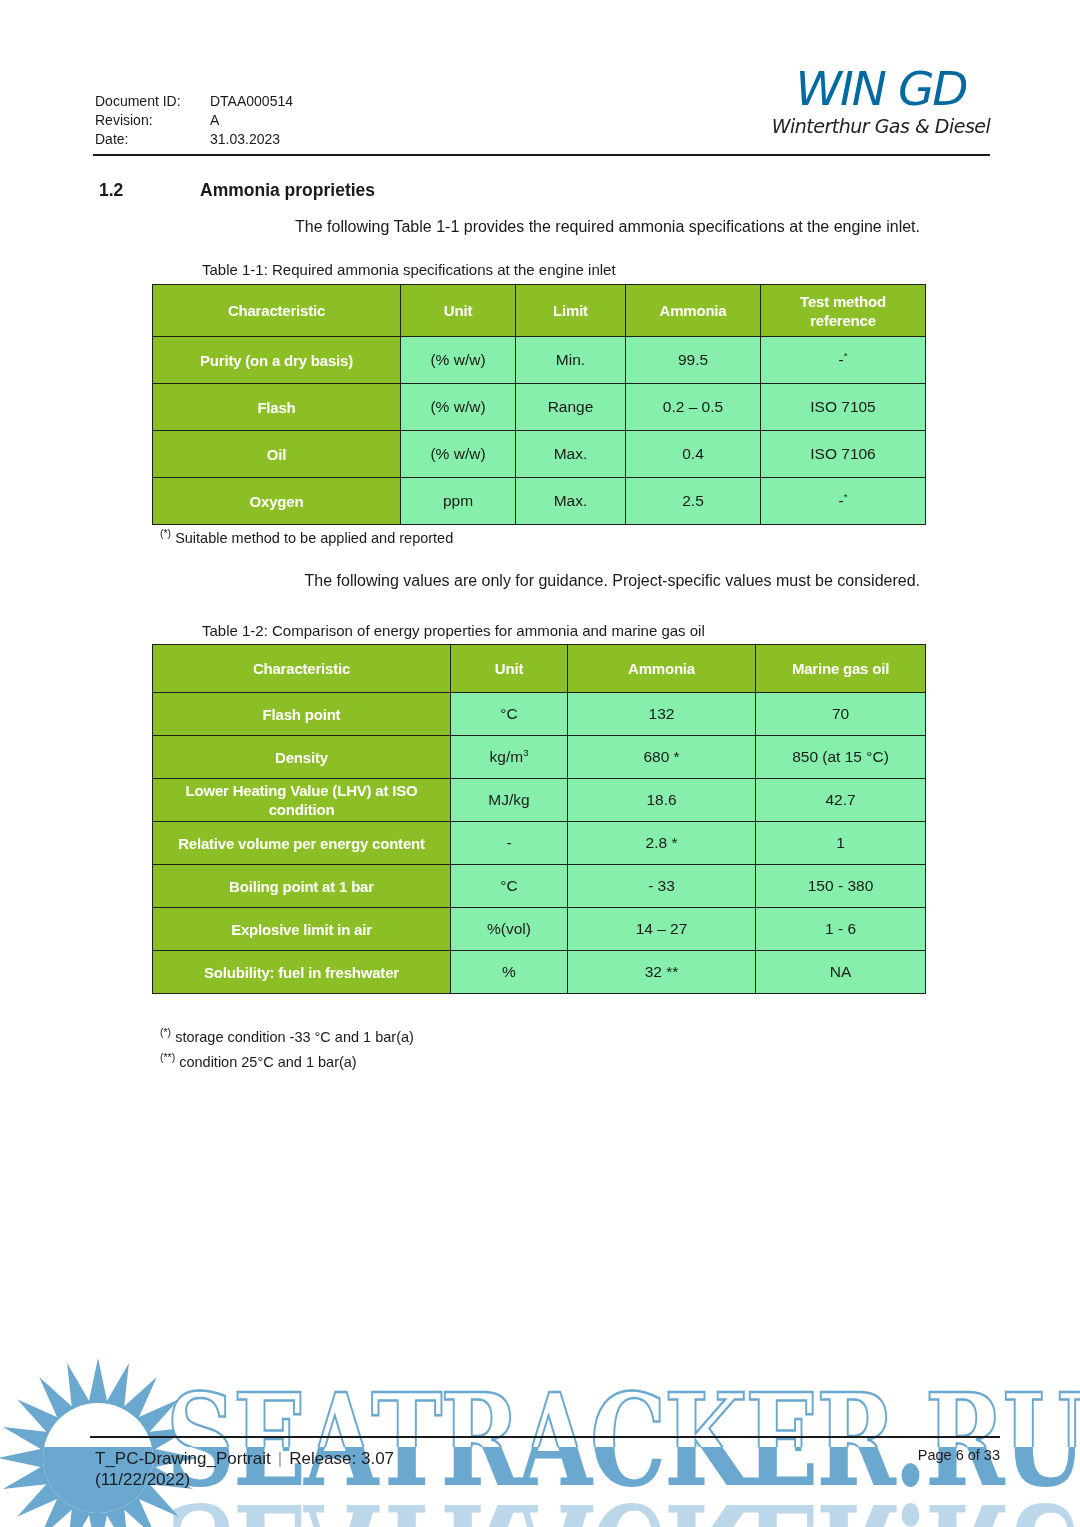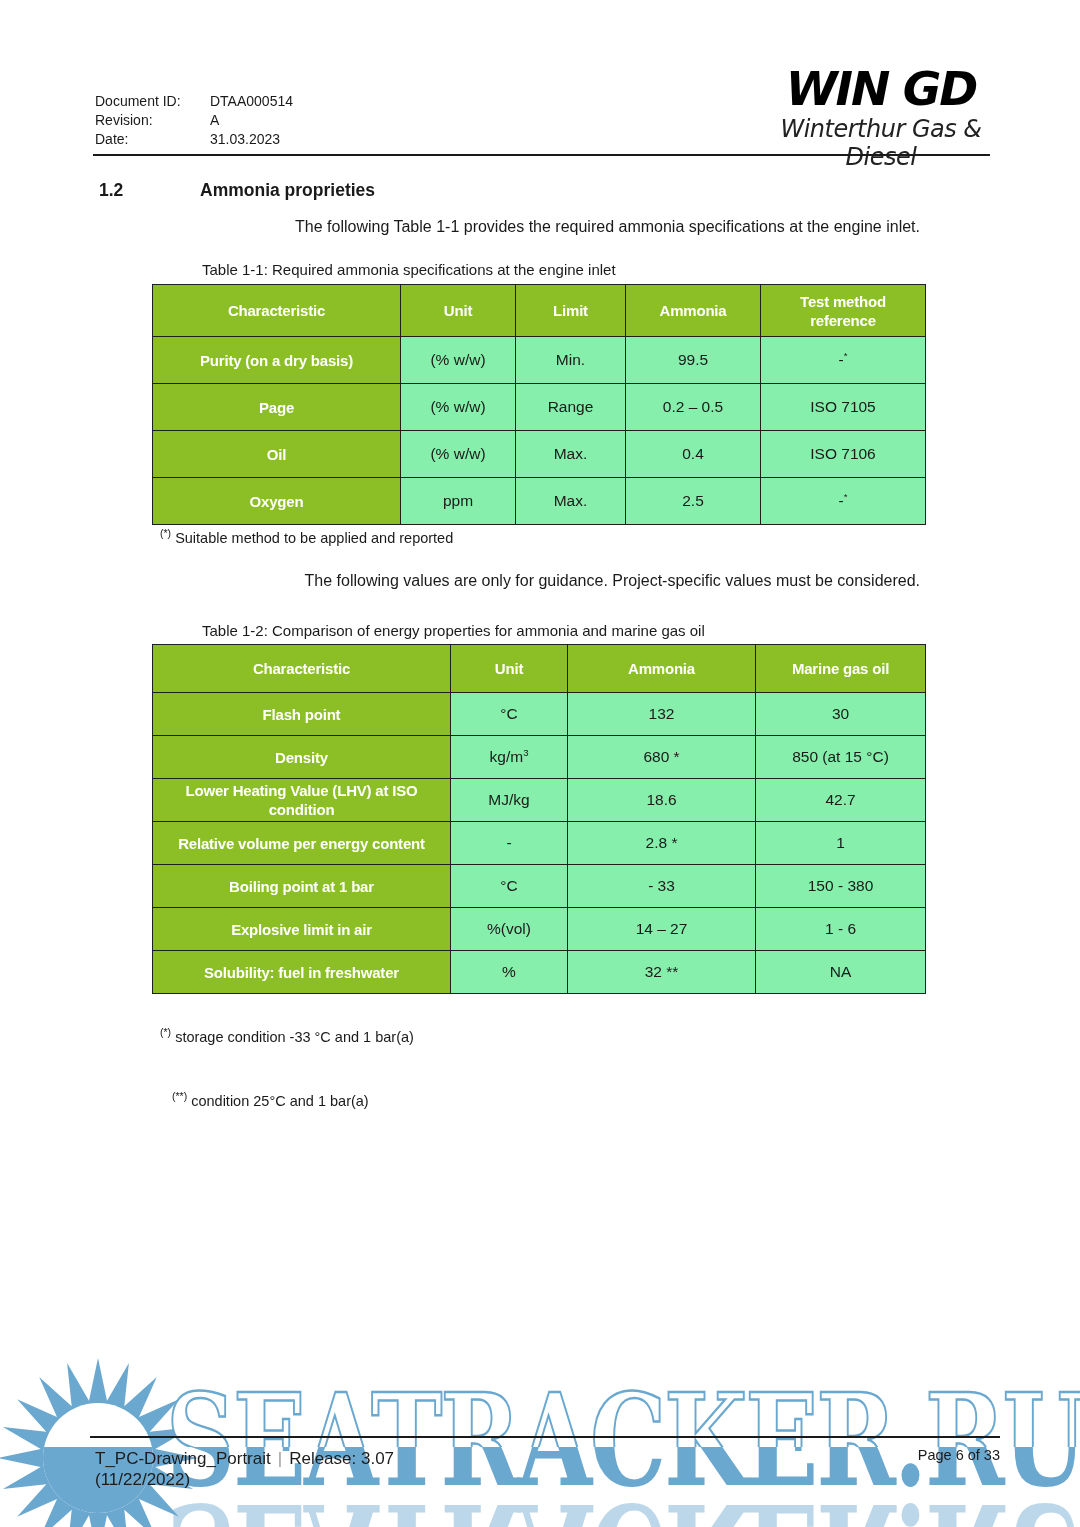--- a/index.html
+++ b/index.html
@@ -9,25 +9,25 @@
     font-family:"Liberation Sans", sans-serif; color:#1a1a1a; overflow:hidden;
   }
   .abs { position:absolute; }
 
   
   .hdr-fields { left:95px; top:92px; font-size:14px; line-height:19px; z-index:2; }
   .hdr-row { display:flex; }
   .hdr-label { width:115px; }
   .logo-box { left:758px; top:64px; width:246px; text-align:center; z-index:2; }
   .logo-brand {
-    font-family:"DejaVu Sans", sans-serif; font-weight:bold; font-style:italic;
-    font-size:47px; line-height:50px; letter-spacing:-2px; color:#000000;
+    font-family:"DejaVu Sans", sans-serif; font-weight:normal; font-style:italic;
+    font-size:47px; line-height:50px; letter-spacing:-2px; color:#0369a1;
   }
   .logo-tag {
-    font-family:"DejaVu Sans", sans-serif; font-style:italic; font-size:24px;
+    font-family:"DejaVu Sans", sans-serif; font-style:italic; font-size:19px;
     color:#222; margin-top:1px; letter-spacing:-0.5px;
   }
   .rule { background:#1a1a1a; height:2px; z-index:3; }
   .hdr-rule { left:93px; top:154px; width:897px; }
 
   
   .sec-num  { left:99px;  top:180px; font-size:17.5px; font-weight:bold; z-index:2; }
   .sec-title{ left:200px; top:180px; font-size:17.5px; font-weight:bold; z-index:2; }
   .para { font-size:16px; line-height:21px; z-index:2;text-align:right; }
   .p1 { left:200px; top:216px; width:720px; }
@@ -48,21 +48,21 @@
   .cell { background:#86efac; font-size:15.5px; padding:2px 4px;margin-top:40px; }
   .tr-h1 { height:52px; } .tr-d1 { height:47px; }
   .tr-h2 { height:48px; } .tr-d2 { height:43px; }
   sup.s { font-size:0.62em; vertical-align:super; }
 
   
   .fn { font-size:14.5px; z-index:2; }
   .fn sup { font-size:10.5px; vertical-align:super; }
   .fn1 { left:160px; top:527px; }
   .fn2a { left:160px; top:1026px; }
-  .fn2b { left:160px; top:1090px;margin-left:12px; }
+  .fn2b { left:160px; top:1051px; }
 
   
   .ftr-rule { left:90px; top:1436px; width:910px; }
   .ftr-left { left:95px; top:1448px; font-size:17px; line-height:21px; z-index:4; color:#1c1c1c; }
   .ftr-sep { color:#999; padding:0 7px; }
   .ftr-page { left:840px; top:1447px; width:160px; text-align:right; font-size:14.5px; z-index:4; }
 
   
   .wm {
     left:166px; top:1376px; white-space:nowrap; z-index:1;
@@ -125,21 +125,21 @@
     <td class="green">Test method reference</td>
   </tr>
   <tr class="tr-d1">
     <td class="green">Purity (on a dry basis)</td>
     <td class="cell">(% w/w)</td>
     <td class="cell">Min.</td>
     <td class="cell">99.5</td>
     <td class="cell"><span>-</span><sup class="s">*</sup></td>
   </tr>
   <tr class="tr-d1">
-    <td class="green">Page</td>
+    <td class="green">Flash</td>
     <td class="cell">(% w/w)</td>
     <td class="cell">Range</td>
     <td class="cell">0.2 – 0.5</td>
     <td class="cell"><span>ISO 7105</span><sup class="s"></sup></td>
   </tr>
   <tr class="tr-d1">
     <td class="green">Oil</td>
     <td class="cell">(% w/w)</td>
     <td class="cell">Max.</td>
     <td class="cell">0.4</td>
@@ -171,21 +171,21 @@
       <tr class="tr-h2">
     <td class="green">Characteristic</td>
     <td class="green">Unit</td>
     <td class="green">Ammonia</td>
     <td class="green">Marine gas oil</td>
   </tr>
   <tr class="tr-d2">
     <td class="green">Flash point</td>
     <td class="cell"><span>°C</span><sup class="s"></sup></td>
     <td class="cell">132</td>
-    <td class="cell">30</td>
+    <td class="cell">70</td>
   </tr>
   <tr class="tr-d2">
     <td class="green">Density</td>
     <td class="cell"><span>kg/m</span><sup class="s">3</sup></td>
     <td class="cell">680 *</td>
     <td class="cell">850 (at 15 °C)</td>
   </tr>
   <tr class="tr-d2">
     <td class="green">Lower Heating Value (LHV) at ISO condition</td>
     <td class="cell"><span>MJ/kg</span><sup class="s"></sup></td>

